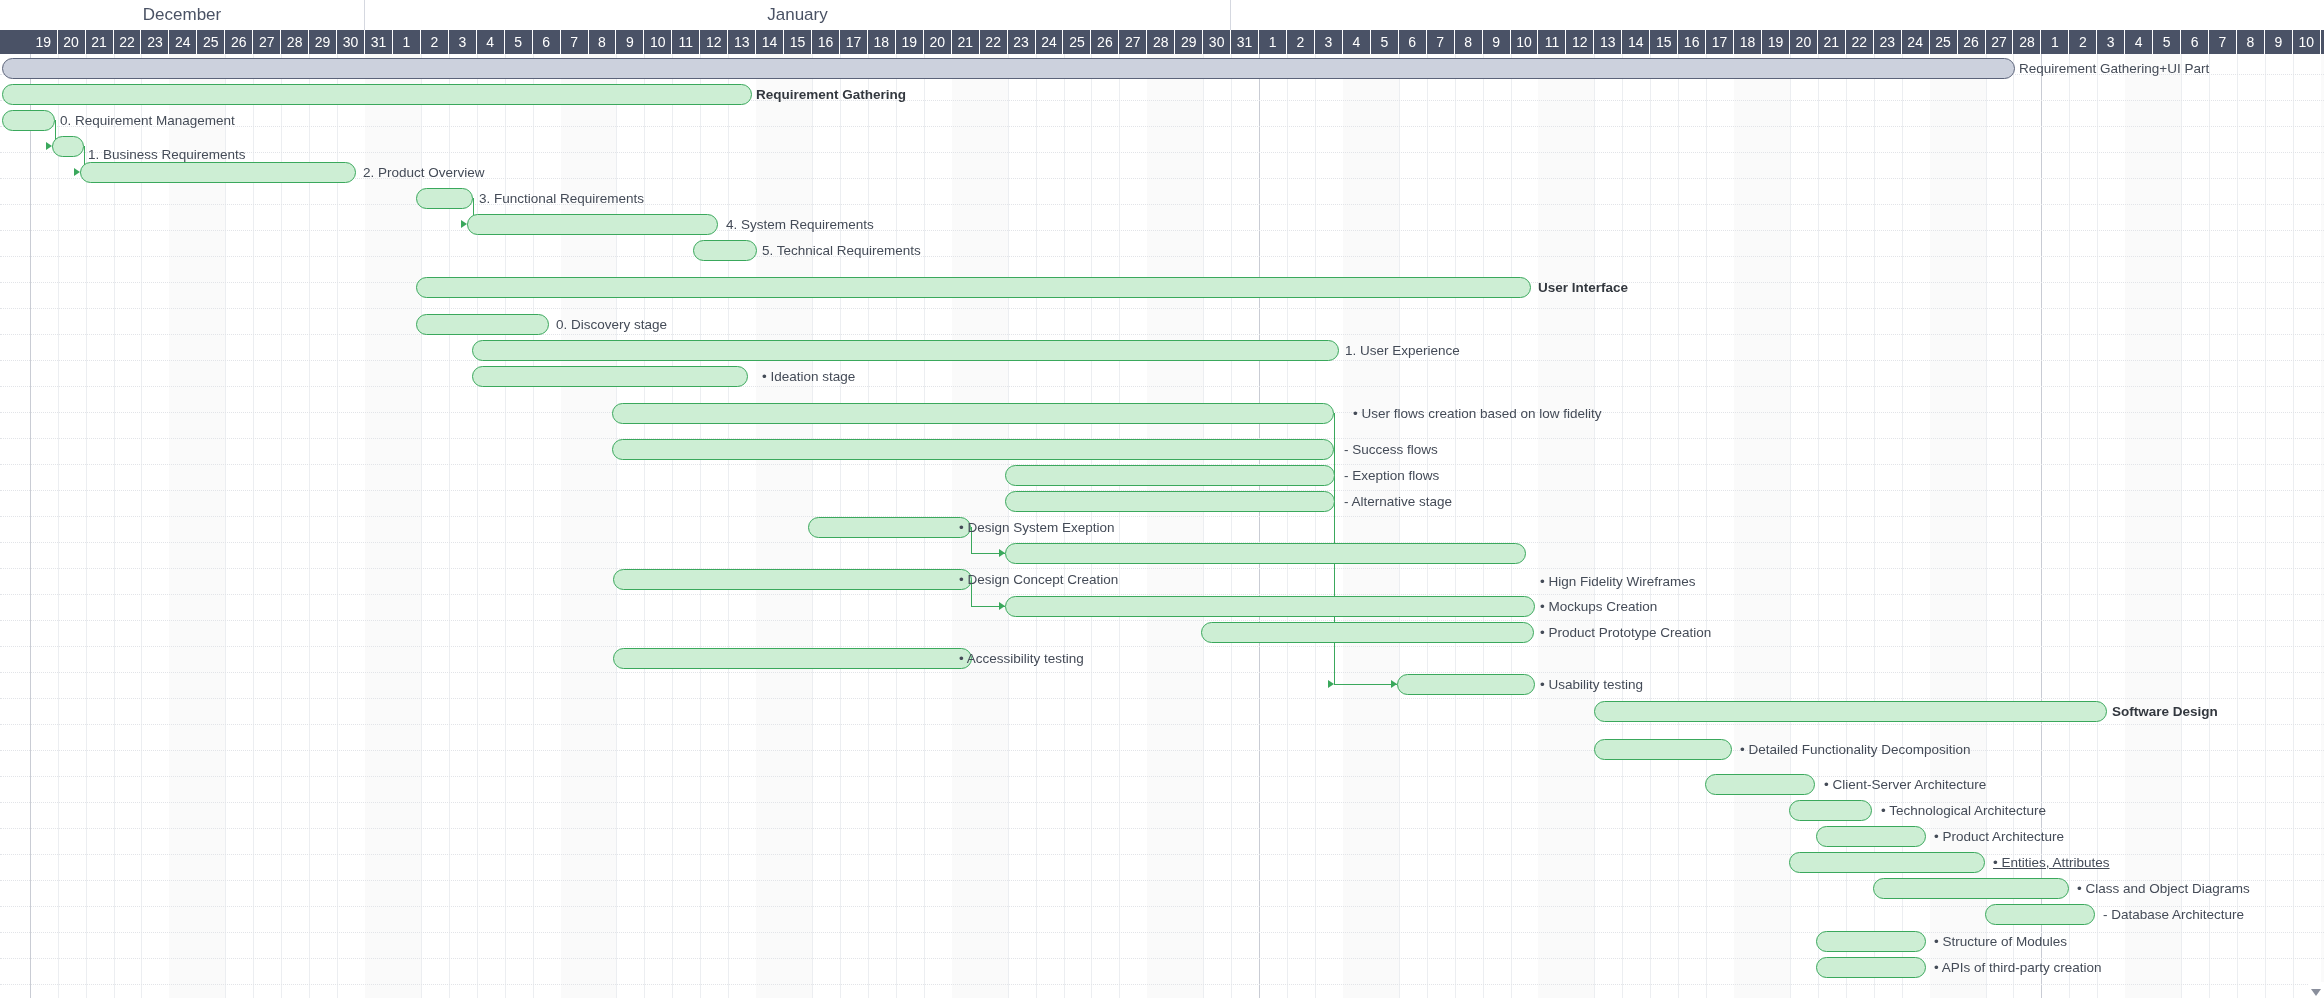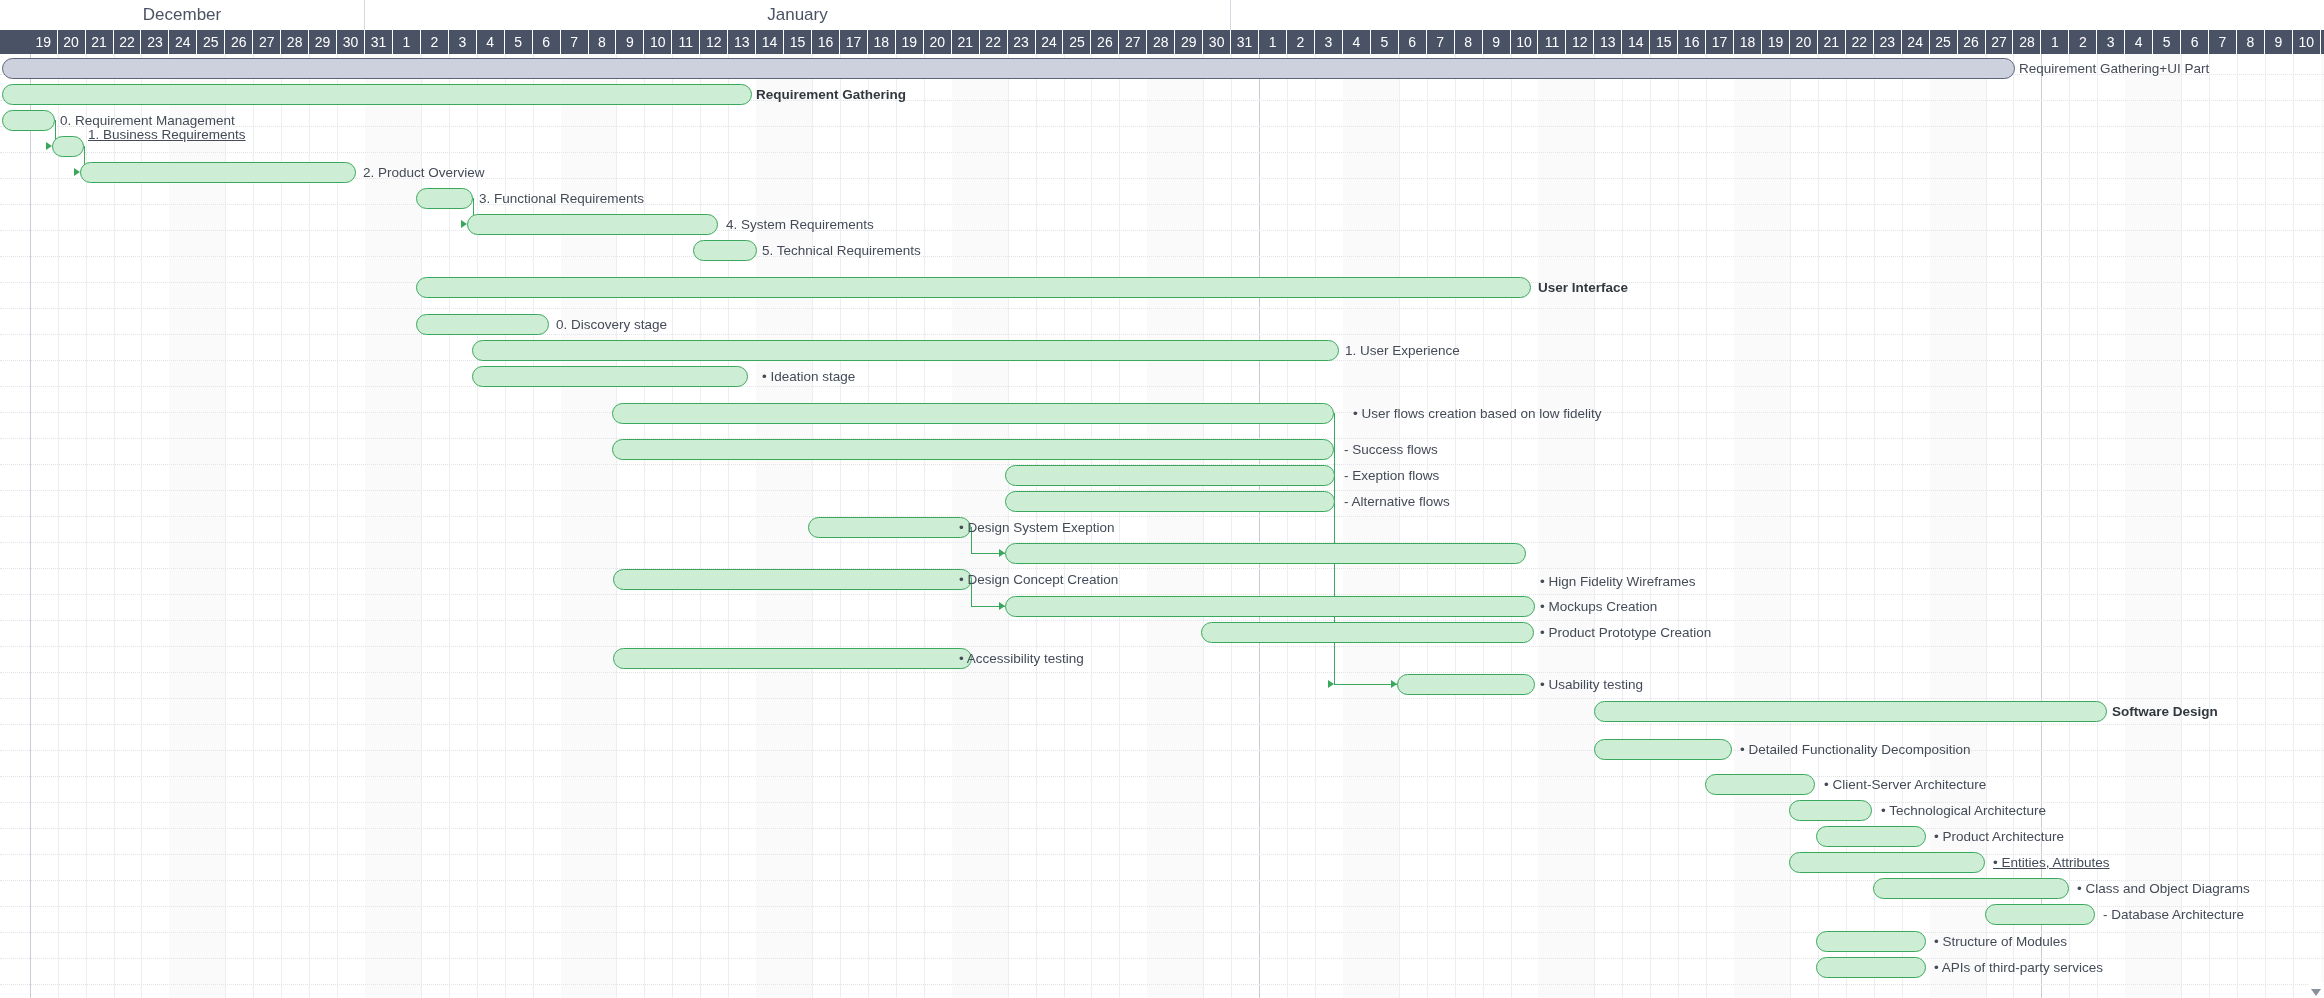--- a/index.html
+++ b/index.html
@@ -372,21 +372,21 @@
     </div>
 
   <div class="grid-layer" id="bar-layer" style="top:0;bottom:0;">
       <div class="bar grey" style="left: 2px; top: 58px; width: 2013px;"></div>
       <div class="bar-label" style="left: 2019px; top: 58px;">Requirement Gathering+UI Part</div>
       <div class="bar green" style="left: 2px; top: 84px; width: 750px;"></div>
       <div class="bar-label bold" style="left: 756px; top: 84px;">Requirement Gathering</div>
       <div class="bar green" style="left: 2px; top: 110px; width: 53px;"></div>
       <div class="bar-label" style="left: 60px; top: 110px;">0. Requirement Management</div>
       <div class="bar green" style="left: 52px; top: 136px; width: 32px;"></div>
-      <div class="bar-label" style="left: 88px; top: 124px; text-decoration: underline;">1. Business Requirements</div>
+      <div class="bar-label" style="left: 88px; top: 144px;">1. Business Requirements</div>
       <div class="bar green" style="left: 80px; top: 162px; width: 276px;"></div>
       <div class="bar-label" style="left: 363px; top: 162px;">2. Product Overview</div>
       <div class="bar green" style="left: 416px; top: 188px; width: 57px;"></div>
       <div class="bar-label" style="left: 479px; top: 188px;">3. Functional Requirements</div>
       <div class="bar green" style="left: 467px; top: 214px; width: 251px;"></div>
       <div class="bar-label" style="left: 726px; top: 214px;">4. System Requirements</div>
       <div class="bar green" style="left: 693px; top: 240px; width: 64px;"></div>
       <div class="bar-label" style="left: 762px; top: 240px;">5. Technical Requirements</div>
       <div class="bar green" style="left: 416px; top: 277px; width: 1115px;"></div>
       <div class="bar-label bold" style="left: 1538px; top: 277px;">User Interface</div>
@@ -396,21 +396,21 @@
       <div class="bar-label" style="left: 1345px; top: 340px;">1. User Experience</div>
       <div class="bar green" style="left: 472px; top: 366px; width: 276px;"></div>
       <div class="bar-label" style="left: 762px; top: 366px;">• Ideation stage</div>
       <div class="bar green" style="left: 612px; top: 403px; width: 722px;"></div>
       <div class="bar-label" style="left: 1353px; top: 403px;">• User flows creation based on low fidelity</div>
       <div class="bar green" style="left: 612px; top: 439px; width: 722px;"></div>
       <div class="bar-label" style="left: 1344px; top: 439px;">- Success flows</div>
       <div class="bar green" style="left: 1005px; top: 465px; width: 330px;"></div>
       <div class="bar-label" style="left: 1344px; top: 465px;">- Exeption flows</div>
       <div class="bar green" style="left: 1005px; top: 491px; width: 330px;"></div>
-      <div class="bar-label" style="left: 1344px; top: 491px;">- Alternative flows</div>
+      <div class="bar-label" style="left: 1344px; top: 491px;">- Alternative stage</div>
       <div class="bar green" style="left: 808px; top: 517px; width: 163px;"></div>
       <div class="bar-label" style="left: 959px; top: 517px;">• Design System Exeption</div>
       <div class="bar green" style="left: 1005px; top: 543px; width: 521px;"></div>
       <div class="bar-label" style="left: 1540px; top: 571px;">• Hign Fidelity Wireframes</div>
       <div class="bar green" style="left: 613px; top: 569px; width: 359px;"></div>
       <div class="bar-label" style="left: 959px; top: 569px;">• Design Concept Creation</div>
       <div class="bar green" style="left: 1005px; top: 596px; width: 530px;"></div>
       <div class="bar-label" style="left: 1540px; top: 596px;">• Mockups Creation</div>
       <div class="bar green" style="left: 1201px; top: 622px; width: 333px;"></div>
       <div class="bar-label" style="left: 1540px; top: 622px;">• Product Prototype Creation</div>
@@ -430,19 +430,19 @@
       <div class="bar-label" style="left: 1934px; top: 826px;">• Product Architecture</div>
       <div class="bar green" style="left: 1789px; top: 852px; width: 196px;"></div>
       <div class="bar-label" style="left: 1993px; top: 852px; text-decoration: underline;">• Entities, Attributes</div>
       <div class="bar green" style="left: 1873px; top: 878px; width: 196px;"></div>
       <div class="bar-label" style="left: 2077px; top: 878px;">• Class and Object Diagrams</div>
       <div class="bar green" style="left: 1985px; top: 904px; width: 110px;"></div>
       <div class="bar-label" style="left: 2103px; top: 904px;">- Database Architecture</div>
       <div class="bar green" style="left: 1816px; top: 931px; width: 110px;"></div>
       <div class="bar-label" style="left: 1934px; top: 931px;">• Structure of Modules</div>
       <div class="bar green" style="left: 1816px; top: 957px; width: 110px;"></div>
-      <div class="bar-label" style="left: 1934px; top: 957px;">• APIs of third-party services</div>
+      <div class="bar-label" style="left: 1934px; top: 957px;">• APIs of third-party creation</div>
     </div>
 
   <div class="scrollbar-corner">
     <div class="scroll-arrow"></div>
   </div>
 </div>
 
 </body></html>

